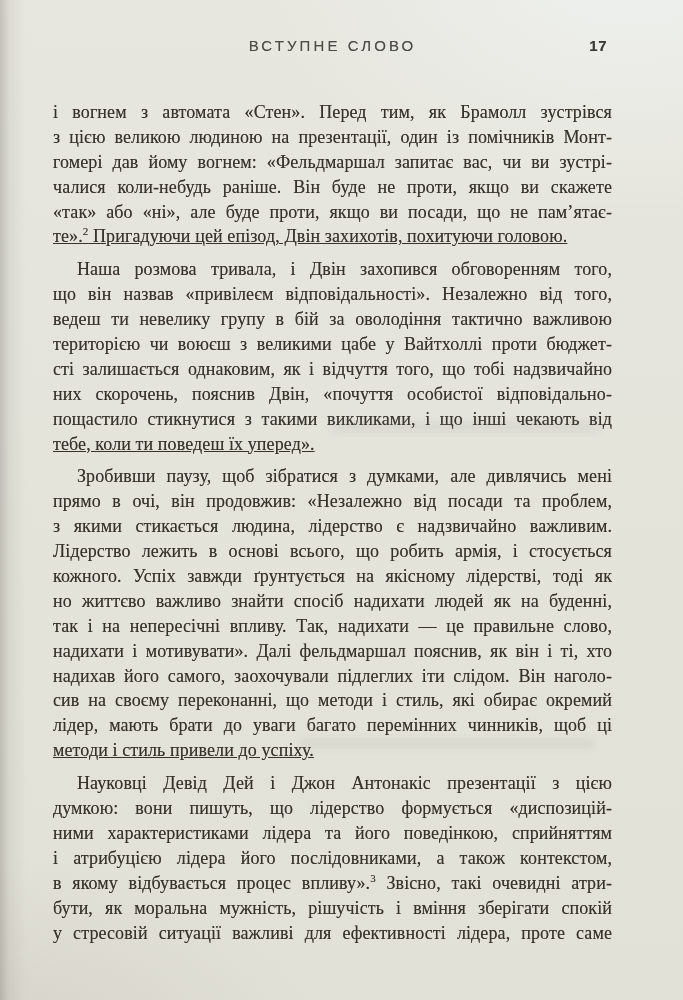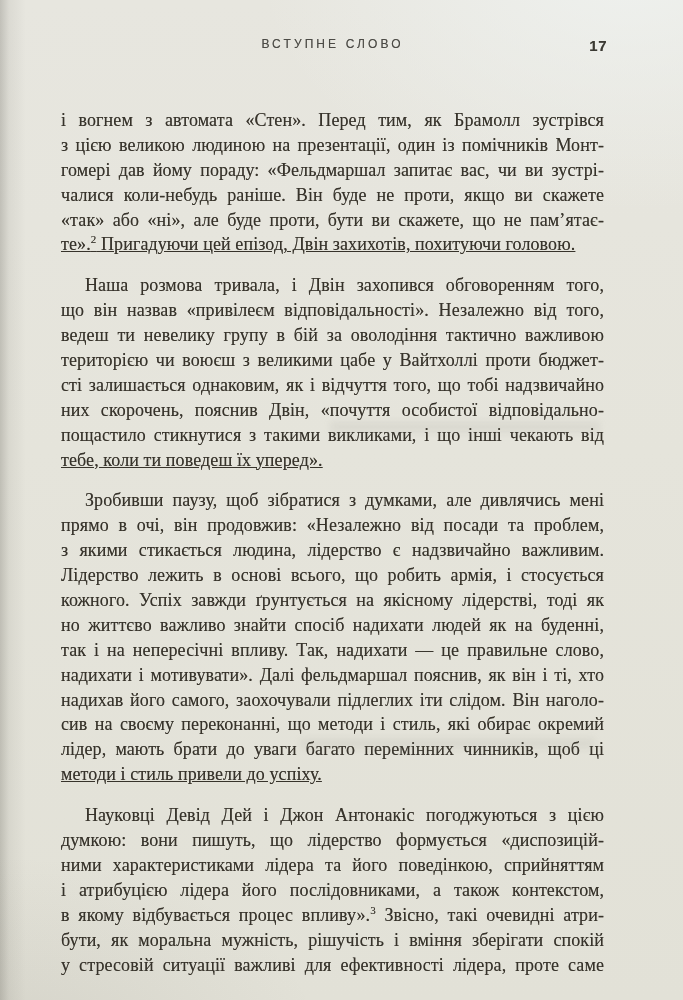--- a/index.html
+++ b/index.html
@@ -20,21 +20,21 @@
     position: absolute;
     left: 45px;
     top: 37px;
     width: 575px;
     height: 22px;
   }
   .running-head {
     display: block;
     text-align: center;
     font-family: "Liberation Sans", "DejaVu Sans", sans-serif;
-    font-size: 12px;
+    font-size: 15px;
     font-weight: 500;
     letter-spacing: 3.1px;
     color: #4c4b46;
     text-shadow: 0 0 0.6px rgba(76,75,70,0.55);
   }
   .page-number {
     position: absolute;
     right: 13px;
     top: 0px;
     font-family: "Liberation Sans", "DejaVu Sans", sans-serif;
@@ -47,21 +47,21 @@
   }
   .body-text {
     position: absolute;
     left: 45px;
     top: 92px;
     width: 575px;
     color: #37332b;
     font-size: 18px;
     text-shadow: 0 0 0.5px rgba(55,51,43,0.55);
   }
-  .para { margin: 16px; }
+  .para { margin: 8px; }
   .line {
     height: 24.9px;
     line-height: 24.9px;
     text-align: justify;
     text-align-last: justify;
     overflow: hidden;
     white-space: normal;
     letter-spacing: 0.1px;
   }
   .line.indent { padding-left: 24px; }
@@ -88,23 +88,23 @@
 <div class="photo">
   <div class="page-header">
     <span class="running-head">ВСТУПНЕ СЛОВО</span>
     <span class="page-number">17</span>
   </div>
 
   <div class="body-text" id="body-text">
       <div class="para">
         <div class="line"><span>і вогнем з автомата «Стен». Перед тим, як Брамолл зустрівся</span></div>
         <div class="line"><span>з цією великою людиною на презентації, один із помічників Монт-</span></div>
-        <div class="line"><span>гомері дав йому пораду: «Фельдмаршал запитає вас, чи ви зустрі-</span></div>
+        <div class="line"><span>гомері дав йому вогнем: «Фельдмаршал запитає вас, чи ви зустрі-</span></div>
         <div class="line"><span>чалися коли-небудь раніше. Він буде не проти, якщо ви скажете</span></div>
-        <div class="line"><span>«так» або «ні», але буде </span><span class="it">проти</span><span>, бути ви скажете, що не пам’ятає-</span></div>
+        <div class="line"><span>«так» або «ні», але буде </span><span class="it">проти</span><span>, якщо ви посади, що не пам’ятає-</span></div>
         <div class="line endline"><span>те».</span><span class="sup">2</span><span> Пригадуючи цей епізод, Двін захихотів, похитуючи головою.</span></div>
       </div>
       <div class="para">
         <div class="line indent"><span>Наша розмова тривала, і Двін захопився обговоренням того,</span></div>
         <div class="line"><span>що він назвав «привілеєм відповідальності». Незалежно від того,</span></div>
         <div class="line"><span>ведеш ти невелику групу в бій за оволодіння тактично важливою</span></div>
         <div class="line"><span>територією чи воюєш з великими цабе у Вайтхоллі проти бюджет-</span></div>
         <div class="line"><span>сті залишається однаковим, як і відчуття того, що тобі надзвичайно</span></div>
         <div class="line"><span>них скорочень, пояснив Двін, «почуття особистої відповідально-</span></div>
         <div class="line"><span>пощастило стикнутися з такими викликами, і що інші чекають від</span></div>
@@ -118,21 +118,21 @@
         <div class="line"><span>кожного. Успіх завжди ґрунтується на якісному лідерстві, тоді як</span></div>
         <div class="line"><span class="it">но життєво важливо</span><span> знайти спосіб надихати людей як на буденні,</span></div>
         <div class="line"><span>так і на непересічні впливу. Так, </span><span class="it">надихати</span><span> — це правильне слово,</span></div>
         <div class="line"><span>надихати і мотивувати». Далі фельдмаршал пояснив, як він і ті, хто</span></div>
         <div class="line"><span>надихав </span><span class="it">його</span><span> самого, заохочували підлеглих іти слідом. Він наголо-</span></div>
         <div class="line"><span>сив на своєму переконанні, що методи і стиль, які обирає окремий</span></div>
         <div class="line"><span>лідер, мають брати до уваги багато перемінних чинників, щоб ці</span></div>
         <div class="line endline"><span>методи і стиль привели до успіху.</span></div>
       </div>
       <div class="para">
-        <div class="line indent"><span>Науковці Девід Дей і Джон Антонакіс погоджуються з цією</span></div>
+        <div class="line indent"><span>Науковці Девід Дей і Джон Антонакіс презентації з цією</span></div>
         <div class="line"><span>думкою: вони пишуть, що лідерство формується «диспозицій-</span></div>
         <div class="line"><span>ними характеристиками лідера та його поведінкою, сприйняттям</span></div>
         <div class="line"><span>і атрибуцією лідера його послідовниками, а також контекстом,</span></div>
         <div class="line"><span>в якому відбувається процес впливу».</span><span class="sup">3</span><span> Звісно, такі очевидні атри-</span></div>
         <div class="line"><span>бути, як моральна мужність, рішучість і вміння зберігати спокій</span></div>
         <div class="line"><span>у стресовій ситуації важливі для ефективності лідера, проте саме</span></div>
       </div>
     </div>
 
   <div class="ghost ghost-1"></div>

